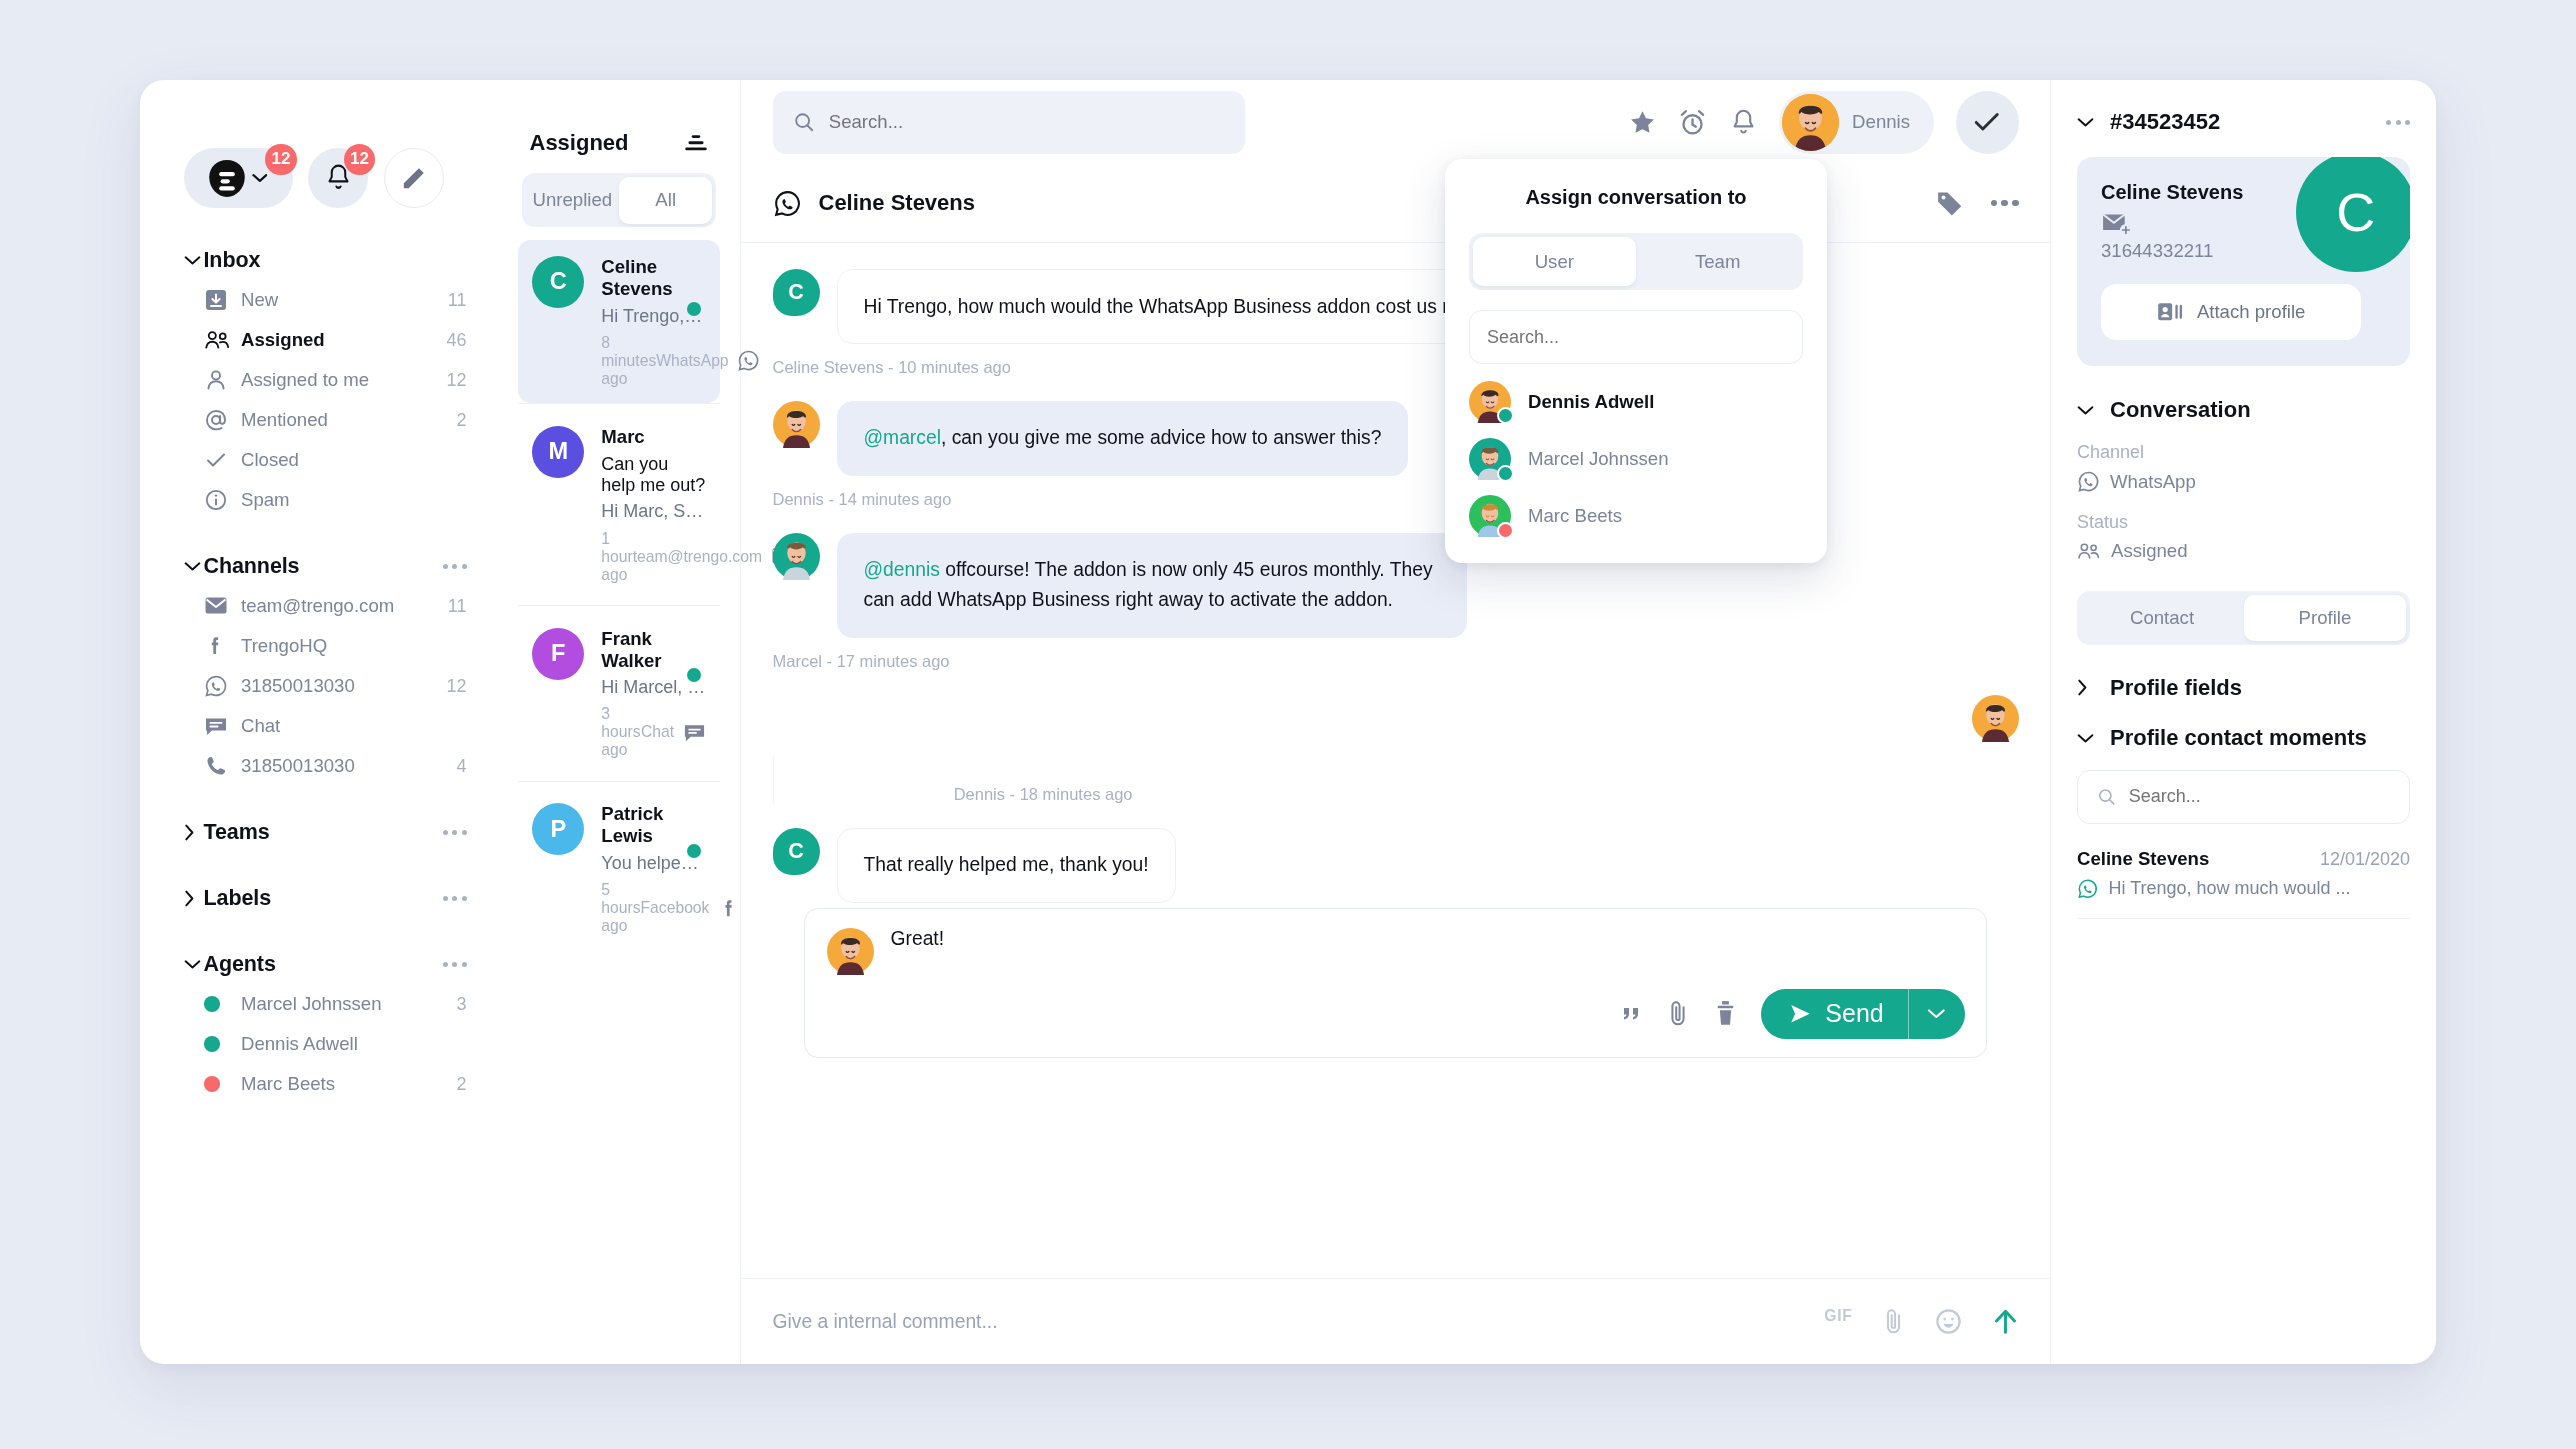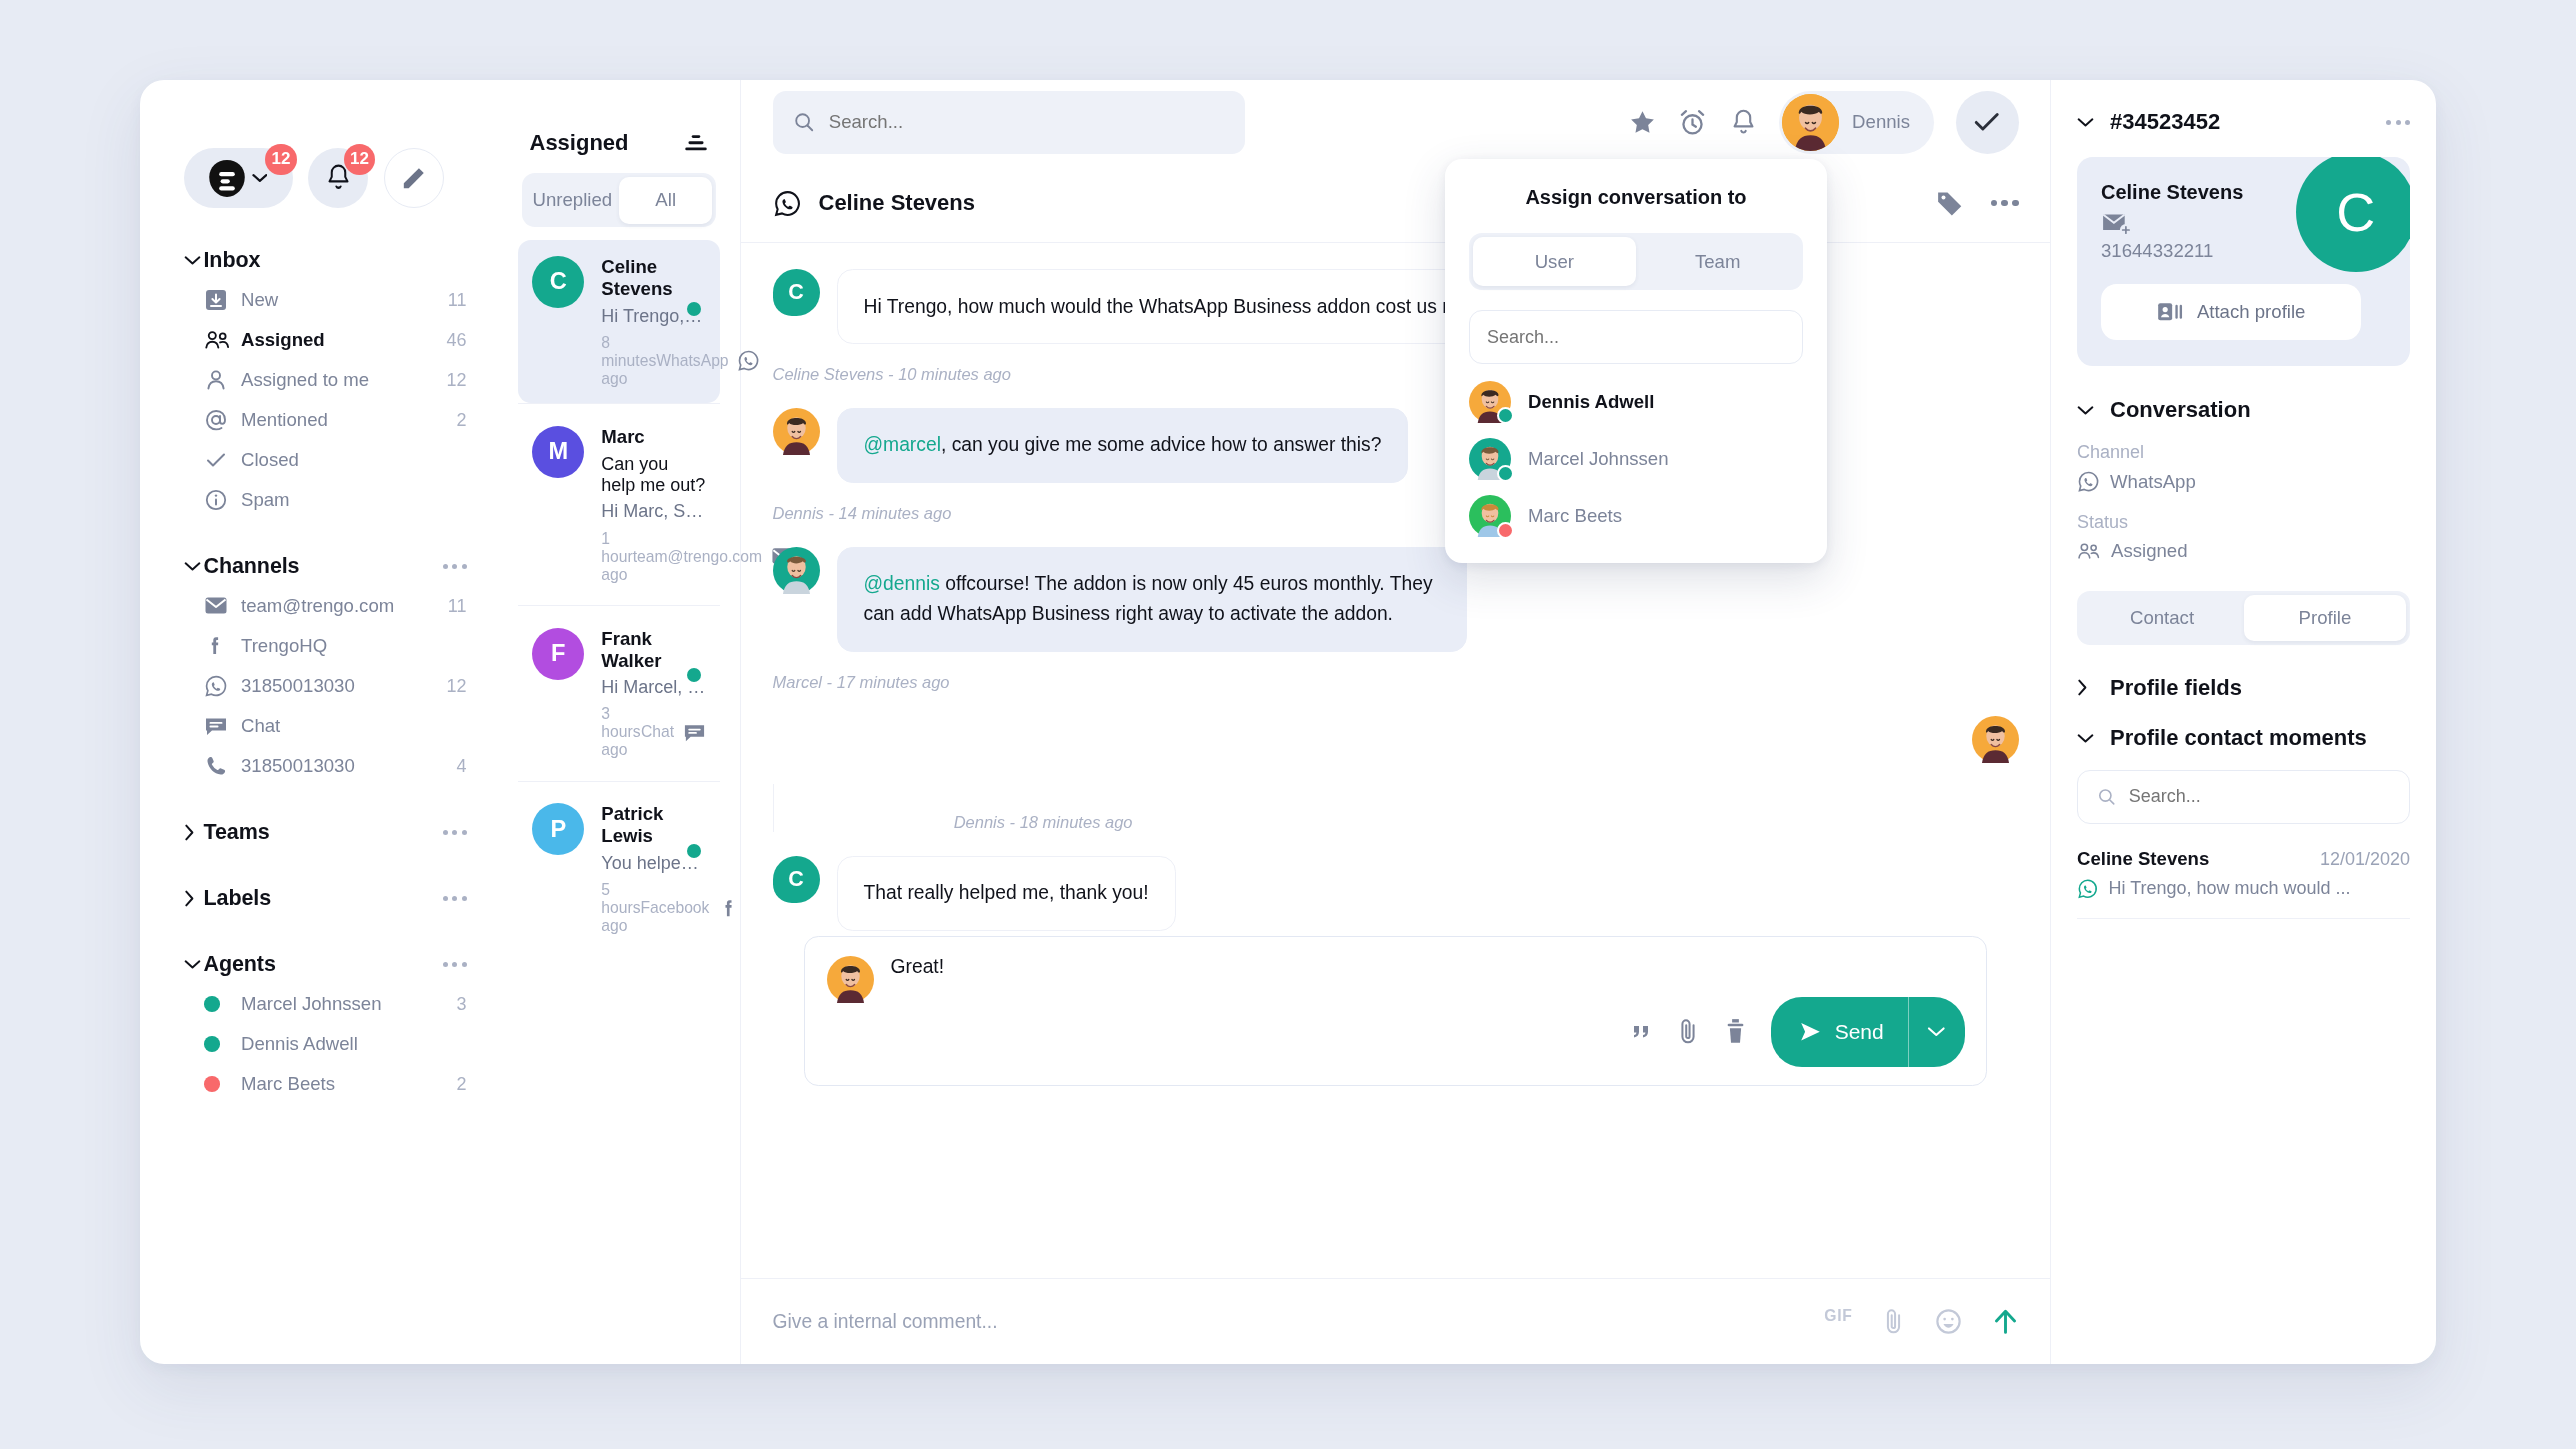--- a/index.html
+++ b/index.html
@@ -130,38 +130,38 @@
   .messages { flex: 1; padding: 26px 31.5px 0 31.5px; overflow: hidden; }
   .msgrow { display: flex; gap: 17px; align-items: flex-start; }
   .msgrow.out { justify-content: flex-end; }
   .bubble {
     border-radius: 15.7px; padding: 21.5px 26px; font-size: 19.3px; line-height: 1.55; color: #10121a;
     max-width: 730px;
   }
   .bubble.in { background: #fff; border: 1.4px solid #eef0f7; }
   .bubble.note { background: #e9edf7; border: 1.4px solid #e9edf7; }
   .bubble.out { background: #e3f5f0; border: 1.4px solid #d6eee7; }
-  .stamp { font-size: 16.5px; color: #aab1c4; margin: 21px 0 24px 0; font-style: italic; }
+  .stamp { font-size: 16.5px; color: #aab1c4; margin: 14px 0 24px 0; }
   .stamp.right { text-align: right; }
   .mention { color: #14a88e; }
   .mface { width: 47px; height: 47px; flex: 0 0 47px; border-radius: 50%; }
   .mface.sq { border-radius: 50% 50% 40% 50%; }
 
   
   .compose {
     margin: 5.7px 31.5px 0 31.5px; border: 1.4px solid #e3e8f3; border-radius: 14.3px;
     padding: 18.6px 21.5px; display: flex; gap: 17px; min-height: 150px;
   }
   .compose-body { flex: 1; display: flex; flex-direction: column; }
   .compose-text { font-size: 19.3px; color: #10121a; }
   .compose-actions { margin-top: auto; display: flex; align-items: center; justify-content: flex-end; gap: 24px; }
   .cmp-ic { color: #7c8499; cursor: pointer; display: flex; }
   .send-btn {
-    height: 70px; background: #14a88e; border-radius: 31px; display: flex; align-items: center;
-    color: #fff; font-size: 21px; cursor: pointer; overflow: hidden;
+    height: 50px; background: #14a88e; border-radius: 31px; display: flex; align-items: center;
+    color: #fff; font-size: 25px; cursor: pointer; overflow: hidden;
   }
   .send-main { display: flex; align-items: center; gap: 13px; padding: 0 24px 0 27px; height: 100%; }
   .send-caret { border-left: 1.4px solid rgba(255,255,255,0.45); padding: 0 18.6px; height: 100%; display: flex; align-items: center; }
 
   .footerbar {
     height: 86px; border-top: 1.4px solid #eef0f7; margin: 21.5px 0 0 0;
     display: flex; align-items: center; padding: 0 31.5px; gap: 26px;
   }
   .footerbar .ph { font-size: 19.3px; color: #9aa2b6; }
   .footer-icons { margin-left: auto; display: flex; align-items: flex-start; gap: 29px; color: #c3c9d8; }

